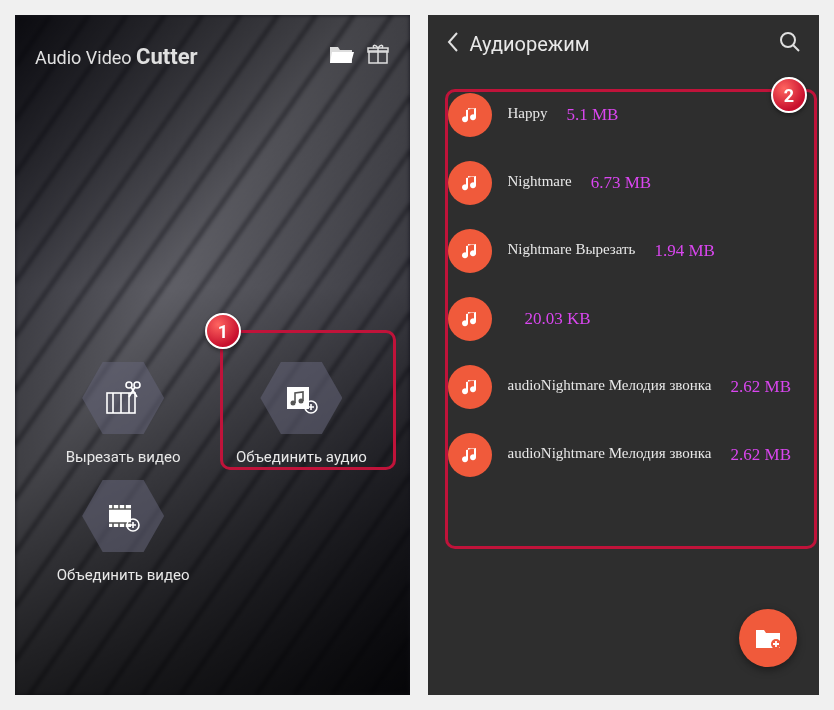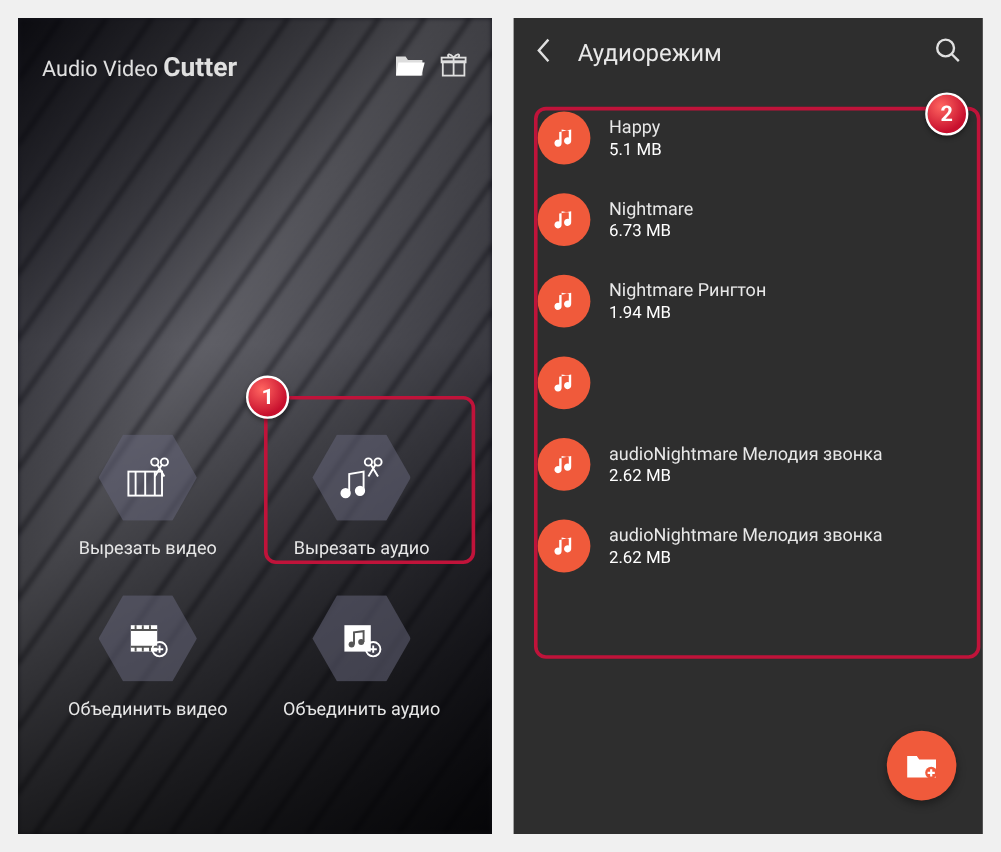--- a/index.html
+++ b/index.html
@@ -53,21 +53,21 @@
     .app-title { color: #e0e0e0; font-size: 18px; }
     .app-title .bold { font-weight: 700; font-size: 22px; }
     .header-icons { display: flex; gap: 12px; align-items: center; }
     .header-icon { color: #e0e0e0; cursor: pointer; }
 
     .menu-grid {
       position: relative;
       z-index: 2;
       display: grid;
       grid-template-columns: 1fr 1fr;
-      gap: 30px 10px;
+      gap: 14px 10px;
       padding: 0 24px;
       margin-top: 265px;
     }
     .menu-item {
       display: flex;
       flex-direction: column;
       align-items: center;
       gap: 14px;
       cursor: pointer;
     }
@@ -114,21 +114,21 @@
     .screen-right {
       width: 392px;
       height: 680px;
       background: #2e2e2e;
       position: relative;
     }
     .header-right {
       display: flex;
       align-items: center;
       padding: 16px 18px;
-      gap: 22px;
+      gap: 10px;
     }
     .back-btn { color: #e0e0e0; cursor: pointer; }
     .header-title { color: #e8e8e8; font-size: 20px; flex: 1; }
     .search-btn { color: #e0e0e0; cursor: pointer; }
 
     .audio-list { padding: 8px 12px; }
     .audio-item {
       display: flex;
       align-items: center;
       gap: 16px;
@@ -138,23 +138,23 @@
     .audio-icon {
       width: 44px;
       height: 44px;
       border-radius: 50%;
       background: #f05a3b;
       display: flex;
       align-items: center;
       justify-content: center;
       flex-shrink: 0;
     }
-    .audio-text { display: flex; flex-direction: column; gap: 2px; min-width: 0; }
+    .audio-text { display: flex; flex-direction: row; gap: 2px; min-width: 0; font-family: Liberation Serif, serif; }
     .audio-title { color: #e8e8e8; font-size: 15px; white-space: nowrap; overflow: hidden; text-overflow: ellipsis; }
-    .audio-size { color: #ffffff; font-size: 14px; }
+    .audio-size { color: #d946ef; font-size: 17px; margin-left: 17px; }
 
     .fab {
       position: absolute;
       bottom: 28px;
       right: 22px;
       width: 58px;
       height: 58px;
       border-radius: 50%;
       background: #f05a3b;
       display: flex;
@@ -200,60 +200,47 @@
           <rect x="4" y="14" width="28" height="20" fill="none"></rect>
           <path d="M10 14 L10 34 M18 14 L18 34 M26 14 L26 34"></path>
           <circle cx="26" cy="6" r="3"></circle>
             <circle cx="34" cy="6" r="3"></circle>
           <path d="M28 8 L34 18 M32 8 L26 18"></path>
         </svg>
       </div>
       <div class="menu-label">Вырезать видео</div>
     </div>
 
-    <div class="menu-item">
-      <div class="hexagon">
-        <svg width="40" height="38" viewBox="0 0 40 38" fill="none" stroke="#fff" stroke-width="1.6">
-          <path d="M10 32 L10 16 L22 14 L22 30"></path>
-          <circle cx="7" cy="32" r="3.5" fill="#fff"></circle>
-            <circle cx="19" cy="30" r="3.5" fill="#fff"></circle>
-          <circle cx="26" cy="6" r="3"></circle>
-            <circle cx="34" cy="6" r="3"></circle>
-          <path d="M28 8 L34 18 M32 8 L26 18"></path>
-        </svg>
-      </div>
-      <div class="menu-label">Вырезать аудио</div>
-    </div>
-
-    <div class="menu-item">
-      <div class="hexagon">
-        <svg width="40" height="38" viewBox="0 0 40 38" fill="none" stroke="#fff" stroke-width="1.6">
-          <rect x="6" y="8" width="22" height="22" fill="#fff" stroke="none"></rect>
-          <path d="M6 12 L28 12 M6 26 L28 26" stroke="#555"></path>
-          <path d="M10 8 L10 12 M16 8 L16 12 M22 8 L22 12 M10 26 L10 30 M16 26 L16 30 M22 26 L22 30" stroke="#555"></path>
-          <circle cx="30" cy="28" r="6" fill="none" stroke="#fff"></circle>
-          <path d="M30 25 L30 31 M27 28 L33 28" stroke="#fff"></path>
-        </svg>
-      </div>
-      <div class="menu-label">Объединить видео</div>
-    </div>
 
     <div class="menu-item">
       <div class="hexagon">
         <svg width="40" height="38" viewBox="0 0 40 38" fill="none" stroke="#fff" stroke-width="1.6">
           <rect x="6" y="8" width="22" height="22" fill="#fff" stroke="none"></rect>
           <path d="M14 24 L14 14 L22 13 L22 22" stroke="#555" fill="none"></path>
           <circle cx="12" cy="24" r="2.5" fill="#555" stroke="none"></circle>
             <circle cx="20" cy="22" r="2.5" fill="#555" stroke="none"></circle>
           <circle cx="30" cy="28" r="6" fill="none" stroke="#fff"></circle>
           <path d="M30 25 L30 31 M27 28 L33 28" stroke="#fff"></path>
         </svg>
       </div>
       <div class="menu-label">Объединить аудио</div>
     </div>
+
+    <div class="menu-item">
+      <div class="hexagon">
+        <svg width="40" height="38" viewBox="0 0 40 38" fill="none" stroke="#fff" stroke-width="1.6">
+          <rect x="6" y="8" width="22" height="22" fill="#fff" stroke="none"></rect>
+          <path d="M6 12 L28 12 M6 26 L28 26" stroke="#555"></path>
+          <path d="M10 8 L10 12 M16 8 L16 12 M22 8 L22 12 M10 26 L10 30 M16 26 L16 30 M22 26 L22 30" stroke="#555"></path>
+          <circle cx="30" cy="28" r="6" fill="none" stroke="#fff"></circle>
+          <path d="M30 25 L30 31 M27 28 L33 28" stroke="#fff"></path>
+        </svg>
+      </div>
+      <div class="menu-label">Объединить видео</div>
+    </div>
   </div>
 
   <div class="highlight-box highlight-1"></div>
   <div class="badge badge-1">1</div>
 </div>
 
 <div class="screen screen-right">
   <div class="header-right">
     <span class="back-btn">
       <svg width="14" height="22" viewBox="0 0 14 22" fill="none" stroke="currentColor" stroke-width="2">
@@ -292,31 +279,32 @@
         <div class="audio-size">6.73 MB</div>
       </div>
     </div>
     <div class="audio-item">
       <div class="audio-icon">
           <svg width="20" height="20" viewBox="0 0 20 20" fill="#fff">
             <path d="M8 3 L8 14 A3 3 0 1 1 6 11.5 L6 5 L16 3 L16 12 A3 3 0 1 1 14 9.5 L14 4 Z"></path>
           </svg>
         </div>
       <div class="audio-text">
-        <div class="audio-title">Nightmare Рингтон</div>
+        <div class="audio-title">Nightmare Вырезать</div>
         <div class="audio-size">1.94 MB</div>
       </div>
     </div>
     <div class="audio-item">
       <div class="audio-icon">
           <svg width="20" height="20" viewBox="0 0 20 20" fill="#fff">
             <path d="M8 3 L8 14 A3 3 0 1 1 6 11.5 L6 5 L16 3 L16 12 A3 3 0 1 1 14 9.5 L14 4 Z"></path>
           </svg>
         </div>
       <div class="audio-text">
+        <div class="audio-size">20.03 KB</div>
       </div>
     </div>
     <div class="audio-item">
       <div class="audio-icon">
           <svg width="20" height="20" viewBox="0 0 20 20" fill="#fff">
             <path d="M8 3 L8 14 A3 3 0 1 1 6 11.5 L6 5 L16 3 L16 12 A3 3 0 1 1 14 9.5 L14 4 Z"></path>
           </svg>
         </div>
       <div class="audio-text">
         <div class="audio-title">audioNightmare Мелодия звонка</div>

